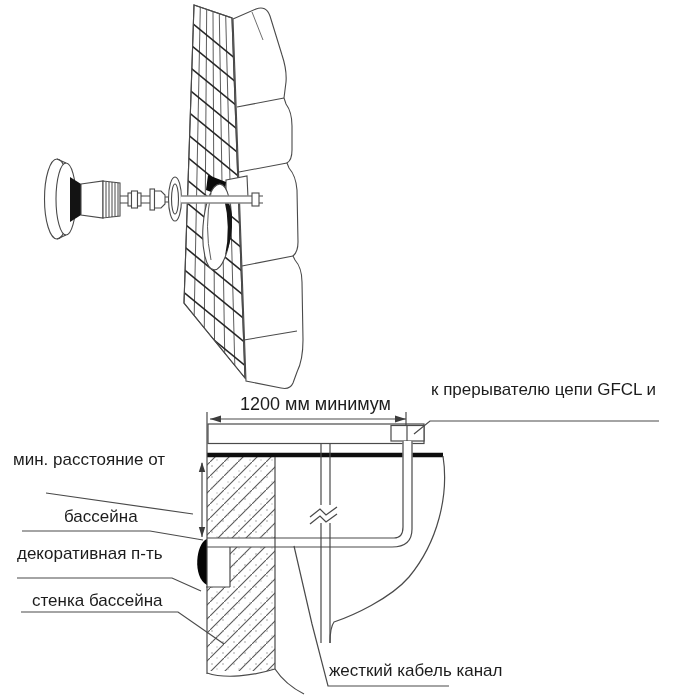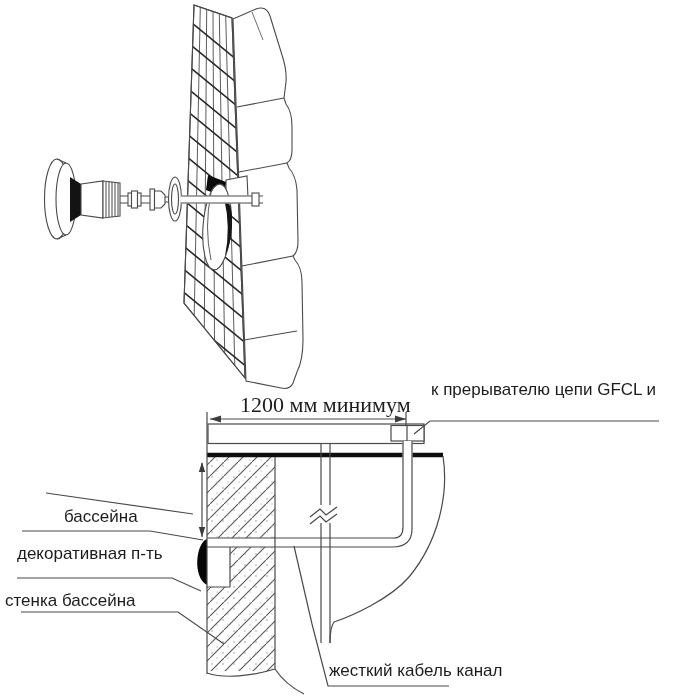--- a/index.html
+++ b/index.html
@@ -1,21 +1,21 @@
 <!DOCTYPE html>
 <html><head>
 <meta charset="utf-8">
 <style>
   html,body{margin:0;padding:0;background:#fff;}
   .stage{position:relative;width:700px;height:700px;background:#fff;overflow:hidden;
          font-family:"Liberation Sans",sans-serif;color:#1c1c1c;}
   .stage svg{position:absolute;left:0;top:0;}
   .lbl{position:absolute;font-size:17px;line-height:21px;color:#1c1c1c;white-space:nowrap;}
   .lbl .ln{display:block;}
-  .dim{font-size:22px;font-family:Liberation Serif, serif;}
+  .dim{font-size:18px;}
 </style>
 </head>
 <body>
 
 <div class="stage">
 
 <svg width="700" height="700" viewBox="0 0 700 700">
   <defs>
     <clipPath id="faceClip">
           <path d="M194,5 L232,18 L245,378 L184,303 Z"></path>
@@ -190,23 +190,24 @@
   </g>
 </svg>
 
 <div class="lbl dim" style="left:240px;top:394px;">1200 мм минимум</div>
 
 <div class="lbl" style="left:431px;top:379px;">
   <span class="ln">к прерывателю цепи GFCL и</span>
 </div>
 
 <div class="lbl" style="left:13px;top:449px;">
+  <span class="ln">мин. расстояние от</span>
 </div>
 
 <div class="lbl" style="left:64px;top:506px;">бассейна</div>
 
 <div class="lbl" style="left:17px;top:543px;">декоративная п-ть</div>
 
-<div class="lbl" style="left:5px;top:590px;">стенка бассейна</div>
+<div class="lbl" style="left:32px;top:590px;">стенка бассейна</div>
 
 <div class="lbl" style="left:329px;top:660px;text-align:center;">жесткий кабель канал</div>
 
 </div>
 
 </body></html>

